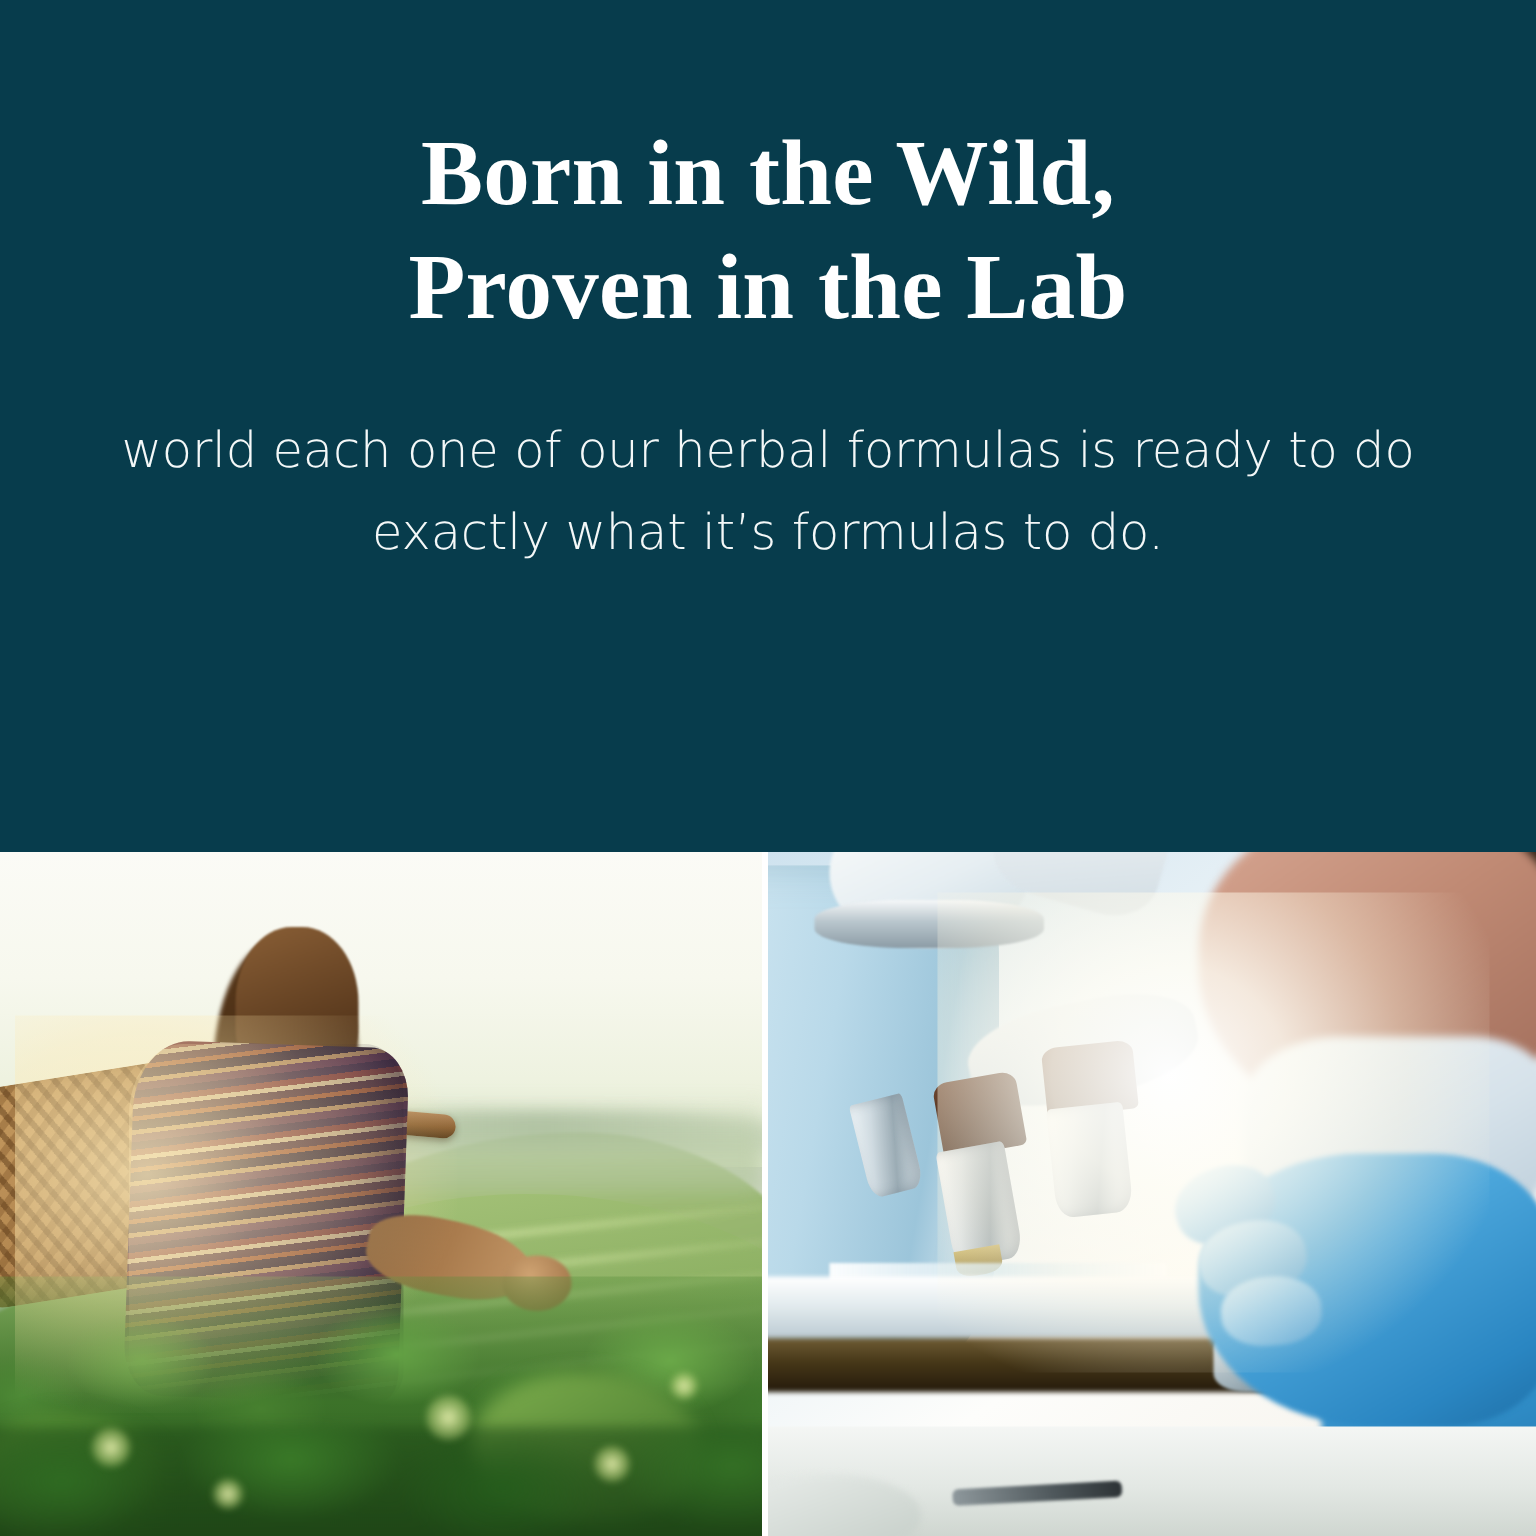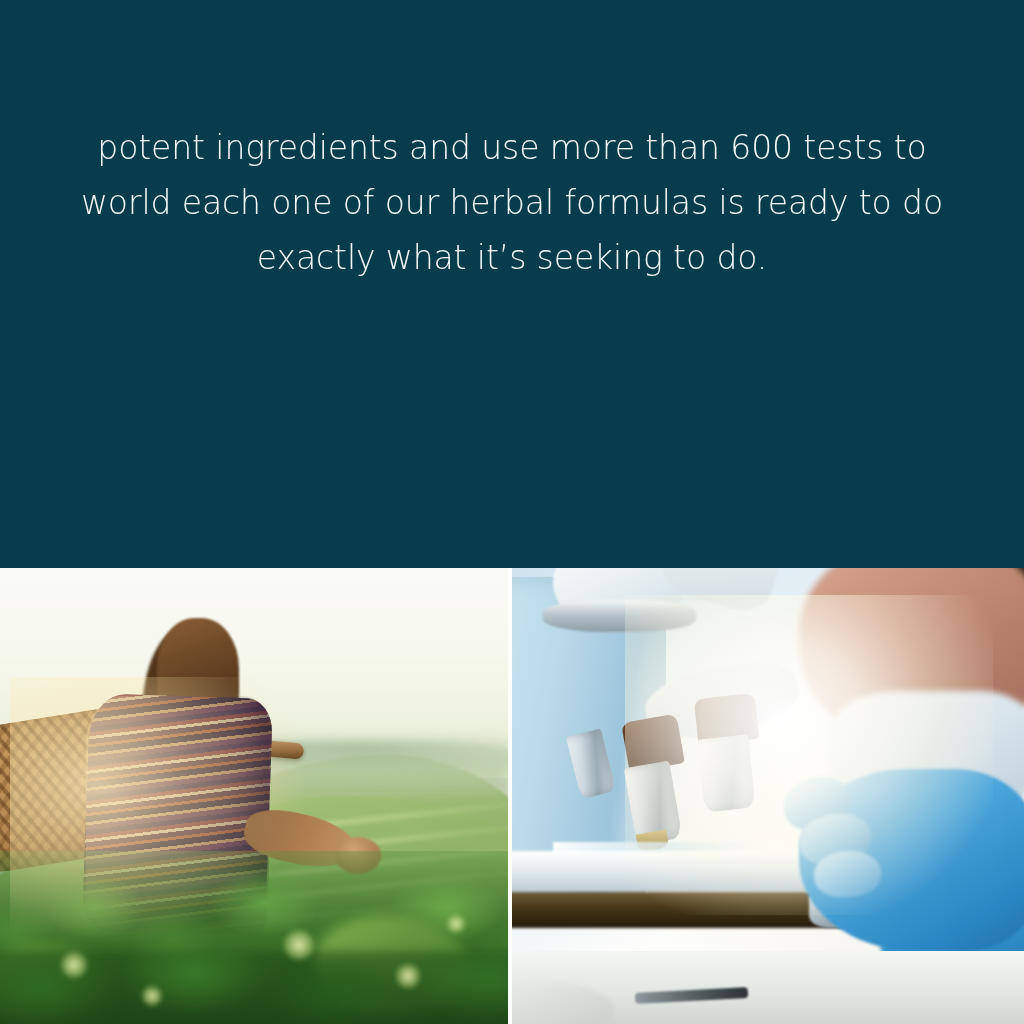--- a/index.html
+++ b/index.html
@@ -349,25 +349,28 @@
     filter:blur(2px);
   }
 </style>
 </head>
 <body>
 
 <div class="banner">
 
   <section class="text-panel">
 
+    <h1 class="headline">
+      <span class="headline-line">Born in the Wild,</span>
+      <span class="headline-line">Proven in the Lab</span>
+    </h1>
 
     <p class="subcopy">
-      <span class="subcopy-line">potent ingredients and use more than 600 tests to</span>
       <span class="subcopy-line">world each one of our herbal formulas is ready to do</span>
-      <span class="subcopy-line">exactly what it’s seeking to do.</span>
+      <span class="subcopy-line">exactly what it’s formulas to do.</span>
     </p>
 
   </section>
 
   <section class="photo-strip">
 
     <figure class="photo photo-left">
       <div class="sky"></div>
       <div class="hill-far hill"></div>
       <div class="far-trees"></div>

